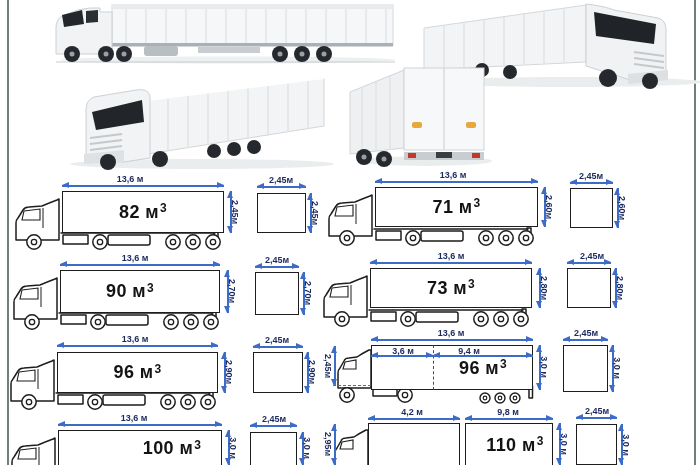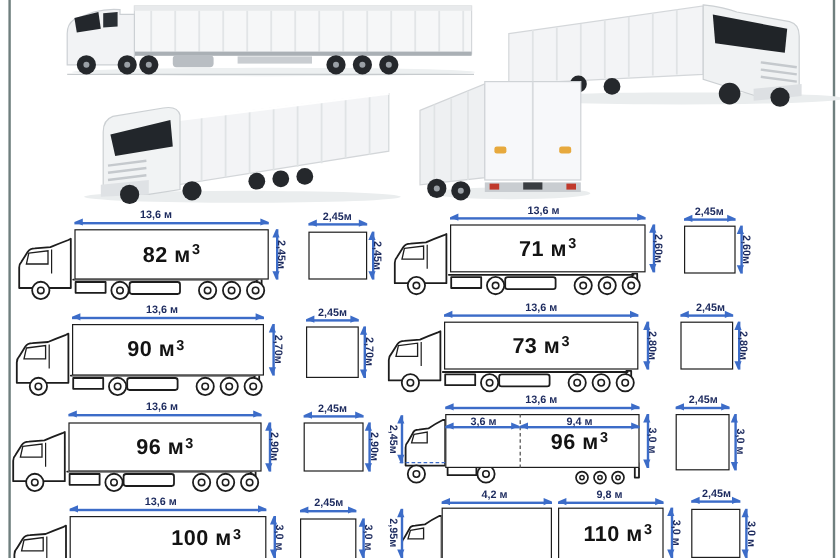--- a/index.html
+++ b/index.html
@@ -295,21 +295,21 @@
   <div class="dashv" style="left:433px;top:345px;height:45px;"></div>
   <div class="vol" style="left:433px;top:347px;width:100px;height:42px;">
       <span>96 м</span>
       <sup>3</sup>
     </div>
   <div class="dh" style="left:371px;top:339px;width:162px;"></div>
   <div class="lab" style="left:451px;top:328px;">13,6 м</div>
   <div class="dh" style="left:371px;top:355px;width:62px;"></div>
   <div class="lab" style="left:403px;top:346px;">3,6 м</div>
   <div class="dh" style="left:433px;top:355px;width:100px;"></div>
-  <div class="lab" style="left:483px;top:346px;">9,4 м</div>
+  <div class="lab" style="left:469px;top:346px;">9,4 м</div>
   <div class="dv" style="left:539px;top:345px;height:45px;"></div>
   <div class="labv" style="left:544px;top:367px;">3,0 м</div>
   <div class="dv" style="left:334px;top:346px;height:40px;"></div>
   <div class="labv" style="left:328px;top:366px;">2,45м</div>
   <div class="dashh" style="left:333px;top:385px;width:38px;"></div>
   <div class="box" style="left:563px;top:345px;width:45px;height:47px;"></div>
   <div class="dh" style="left:563px;top:339px;width:45px;"></div>
   <div class="lab" style="left:586px;top:328px;">2,45м</div>
   <div class="dv" style="left:612px;top:345px;height:47px;"></div>
   <div class="labv" style="left:617px;top:368px;">3,0 м</div>

